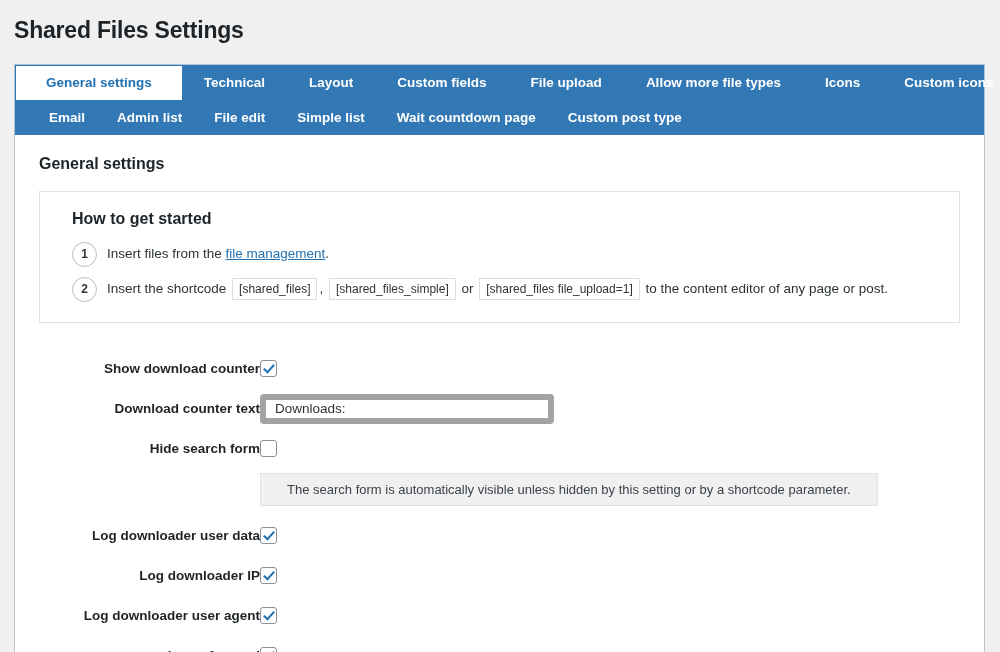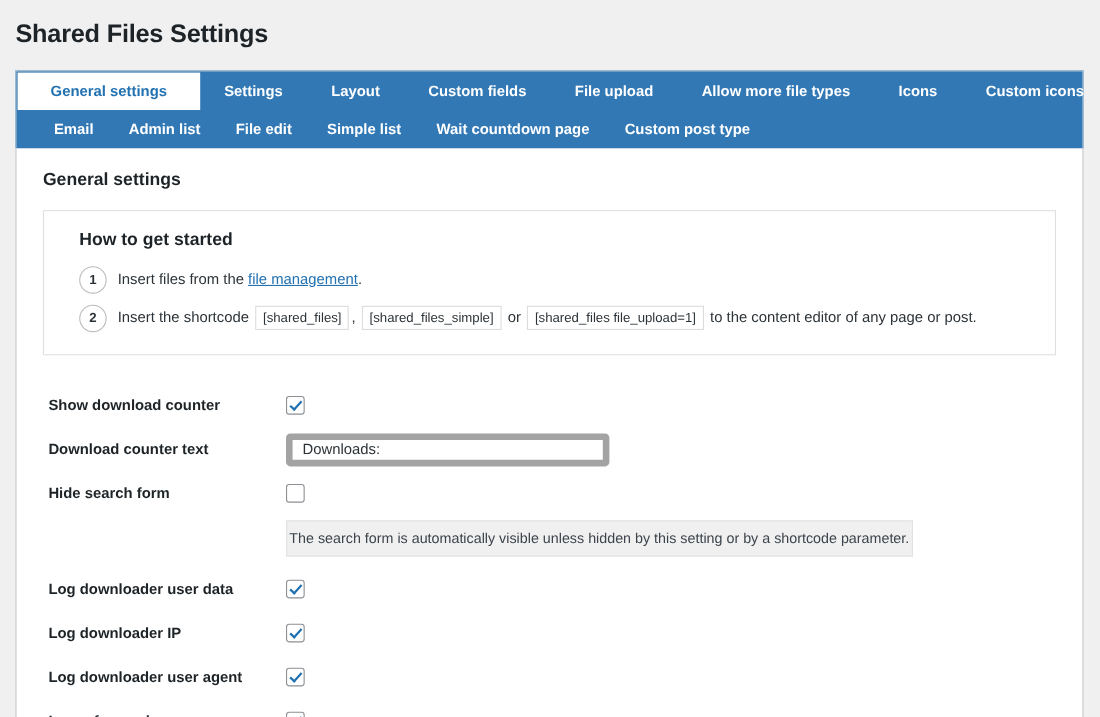--- a/index.html
+++ b/index.html
@@ -141,20 +141,21 @@
     align-items: center;
     min-height: 40px;
   }
   .flabel {
     width: 216px;
     flex: none;
     font-size: 13.5px;
     font-weight: bold;
     color: #1d2327;
     padding-left: 0;
+    text-align: right;
   }
   .fctl { flex: 1 1 auto; display: flex; align-items: center; }
 
   
   .cb {
     appearance: none;
     -webkit-appearance: none;
     width: 17px;
     height: 17px;
     border: 1px solid #8c8f94;
@@ -192,35 +193,35 @@
   }
 
   
   .hint-row { display: flex; }
   .hint-spacer { width: 216px; flex: none; }
   .hint {
     background: #f0f0f1;
     border: 1px solid #e2e2e3;
     font-size: 13px;
     color: #3c434a;
-    padding: 8px 2px;
+    padding: 8px 26px;
     margin: 4px 0 10px 0;
     box-sizing: border-box;
   }
 </style>
 </head>
 <body>
 
 <div class="page-title">Shared Files Settings</div>
 
 <div class="tab-wrap">
   <div class="tab-row row1" id="tab-row-1">
       <div class="tab active">General settings</div>
       <div class="spacer"></div>
-      <div class="tab">Settings</div>
+      <div class="tab">Technical</div>
       <div class="tab">Layout</div>
       <div class="tab">Custom fields</div>
       <div class="tab">File upload</div>
       <div class="tab">Allow more file types</div>
       <div class="tab">Icons</div>
       <div class="tab">Custom icons</div>
     </div>
   <div class="tab-row row2" id="tab-row-2">
       <div class="tab">Email</div>
       <div class="tab">Admin list</div>

